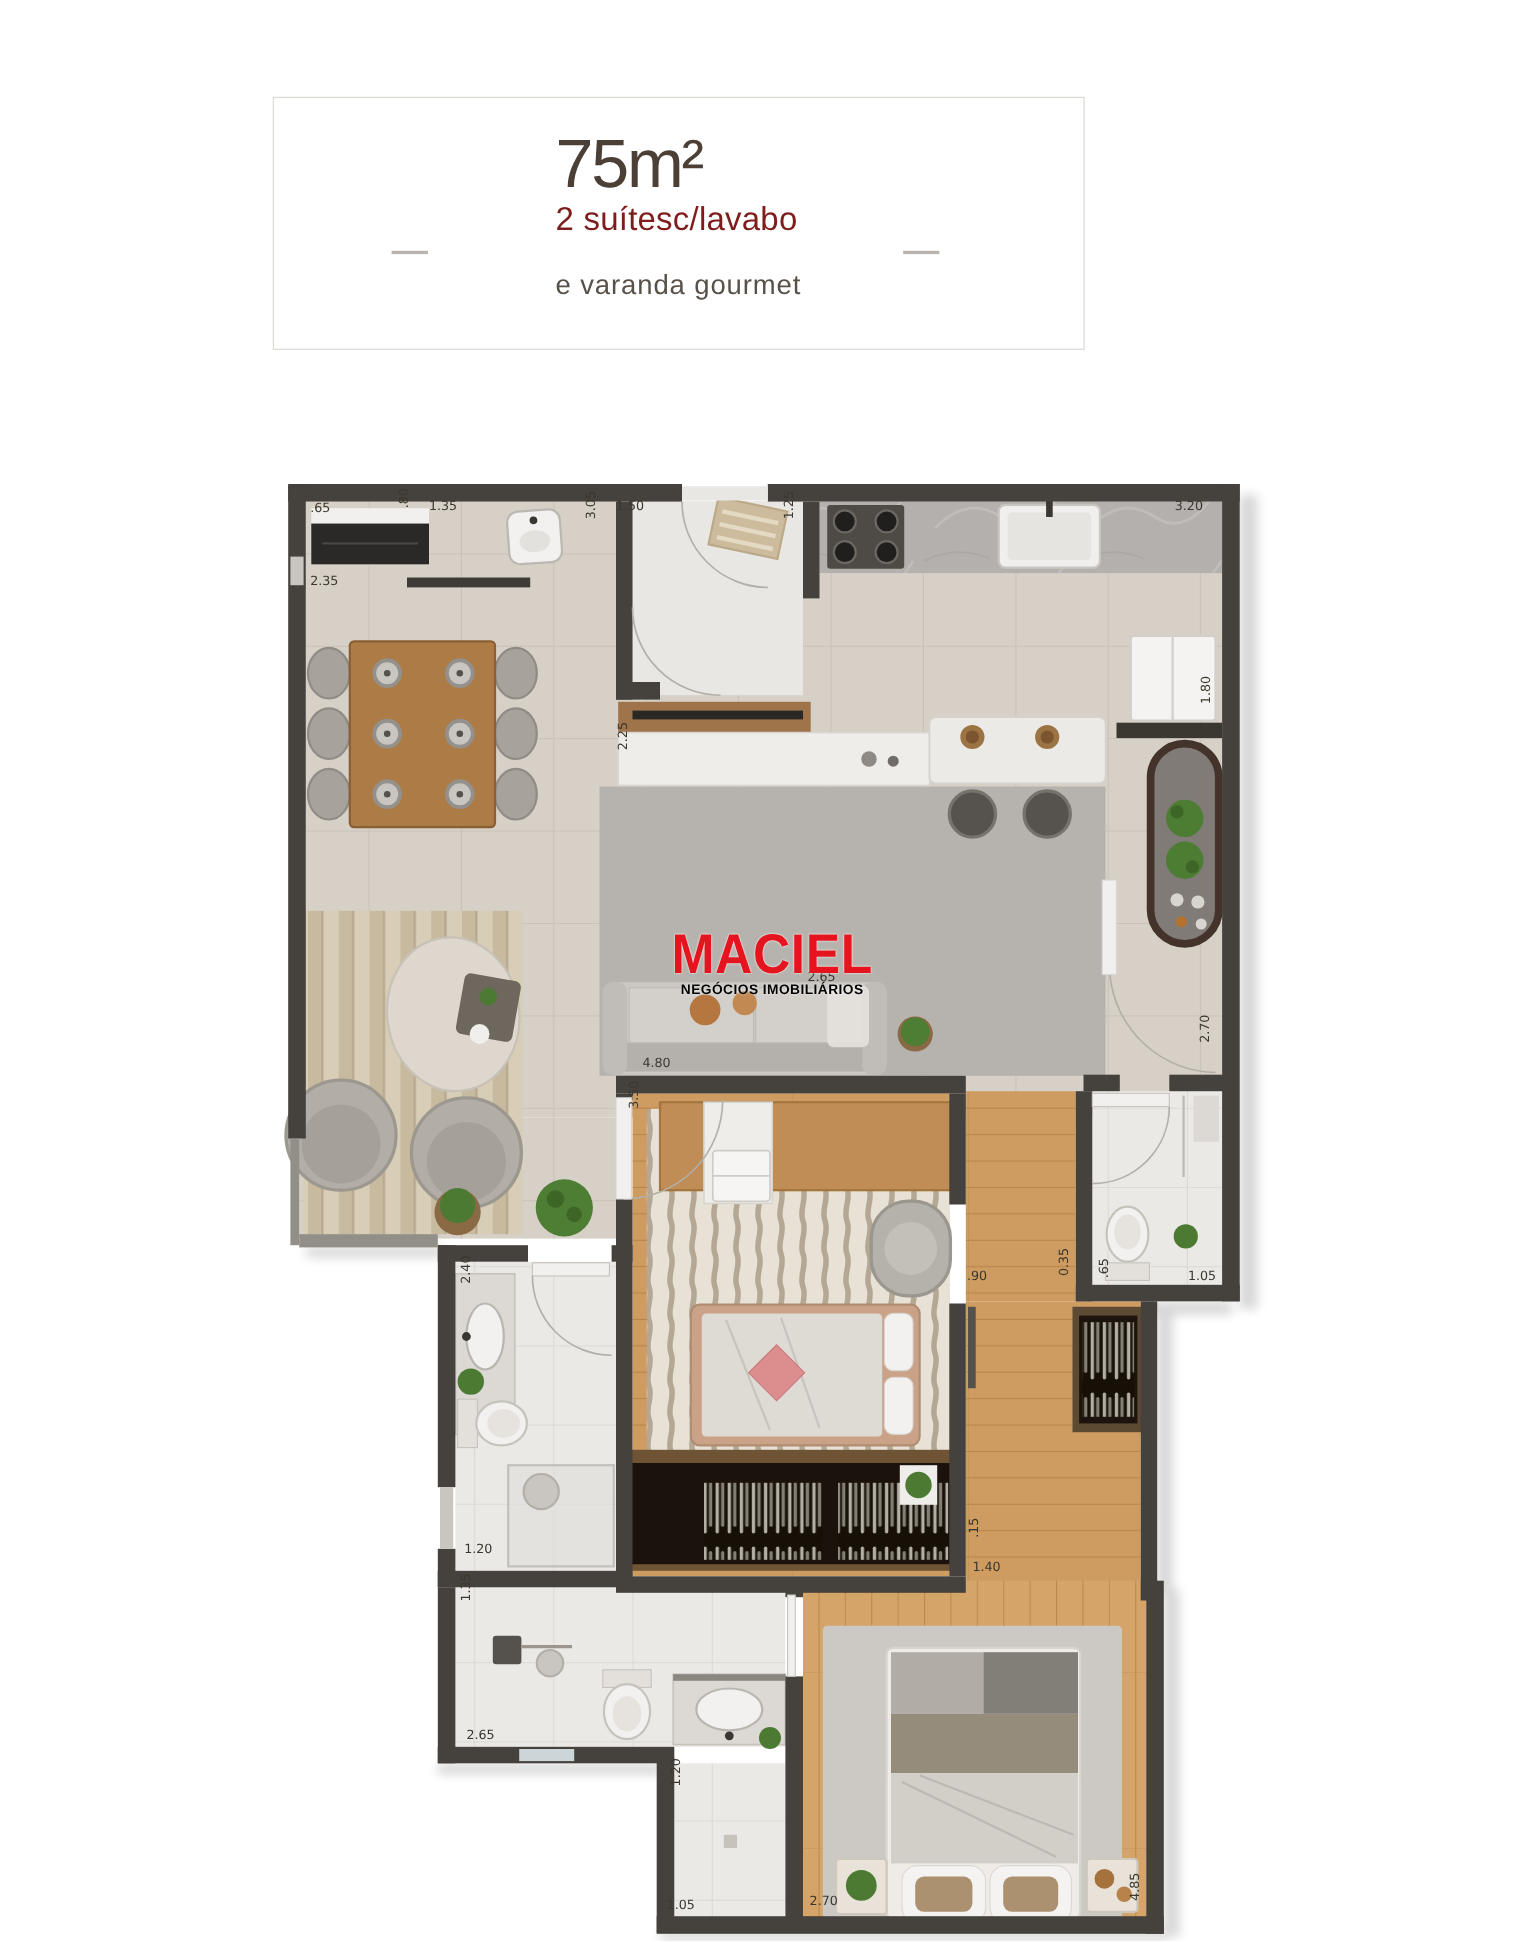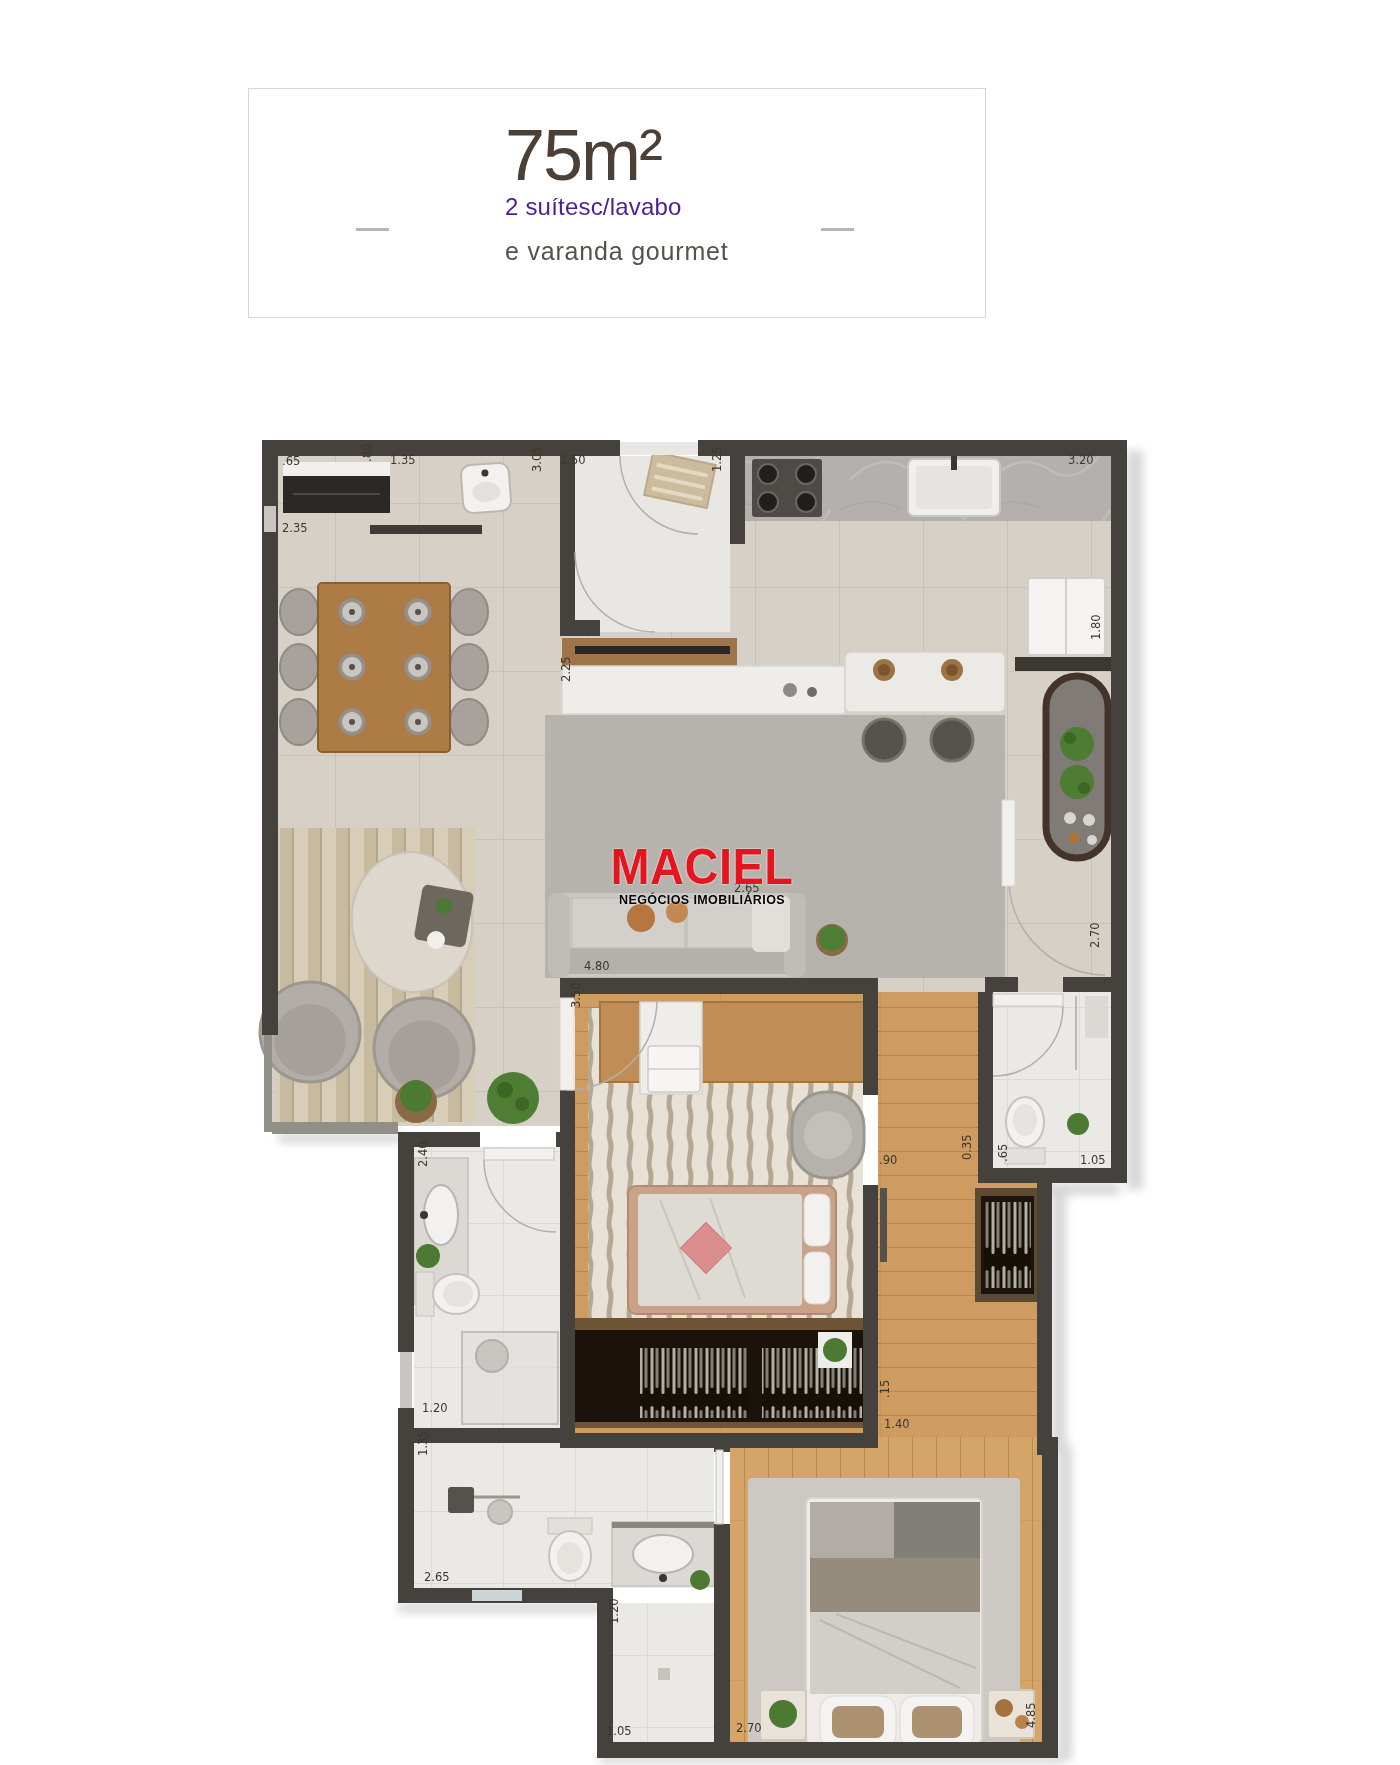--- a/index.html
+++ b/index.html
@@ -2,24 +2,24 @@
 <html><head>
 <meta charset="utf-8">
 <style>
   html,body{margin:0;padding:0;background:#ffffff;}
   .page{position:relative;width:1400px;height:1765px;background:#fff;overflow:hidden;
         font-family:"Liberation Sans",sans-serif;}
   
   .header-card{position:absolute;left:248px;top:88px;width:738px;height:230px;
                background:#fff;border:1px solid #d9d6d1;box-sizing:border-box;}
   .header-text{position:absolute;left:256px;top:30px;text-align:left;}
-  .area-label{font-size:72px;line-height:1;color:#4c4036;font-weight:400;letter-spacing:-2px;
+  .area-label{font-size:62px;line-height:1;color:#4c4036;font-weight:400;letter-spacing:-2px;
               font-family:"Liberation Sans",sans-serif;}
-  .suites-label{font-size:24px;color:#4c1d95;margin-top:2px;letter-spacing:0.2px;}
-  .varanda-label{font-size:25px;color:#58514a;margin-top:16px;letter-spacing:0.8px;}
+  .suites-label{font-size:30px;color:#7f1d1d;margin-top:2px;letter-spacing:0.2px;}
+  .varanda-label{font-size:25px;color:#58514a;margin-top:28px;letter-spacing:0.8px;}
   .dash{position:absolute;height:3px;width:33px;background:#b9b4ad;top:139px;}
   .dash-left{left:107px;}
   .dash-right{left:572px;}
   
   .plan-svg{position:absolute;left:0;top:0;}
   .dim{font-family:"DejaVu Sans",sans-serif;font-size:11.5px;fill:#3b372f;}
   
   .logo{position:absolute;left:586px;top:845px;width:232px;text-align:center;}
   .logo-brand{font-family:"Liberation Sans",sans-serif;font-weight:700;font-size:47px;
               line-height:0.95;color:#e4151f;letter-spacing:0.5px;transform:scaleY(1.08);

